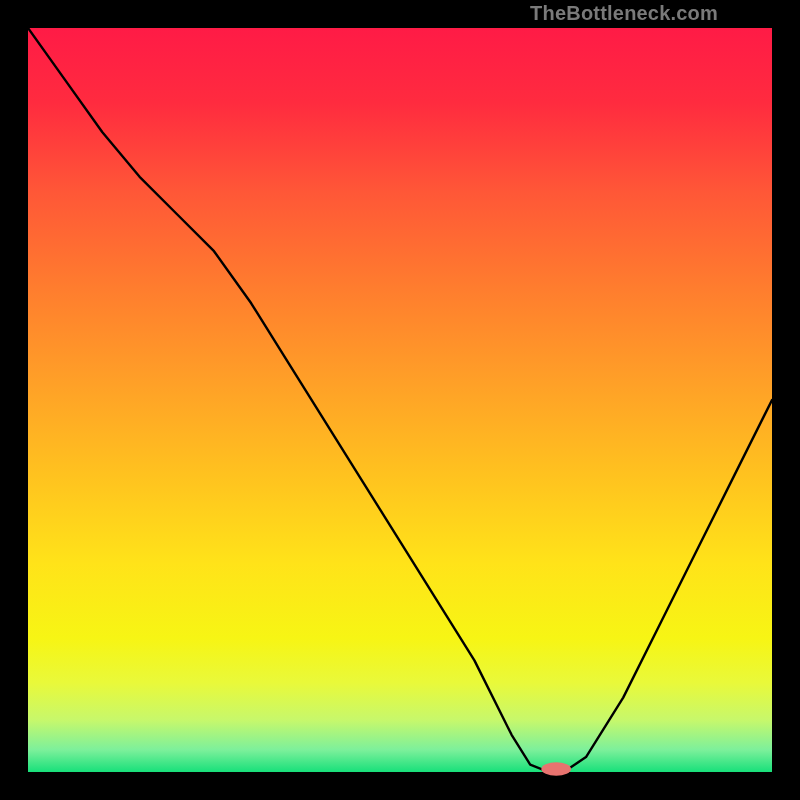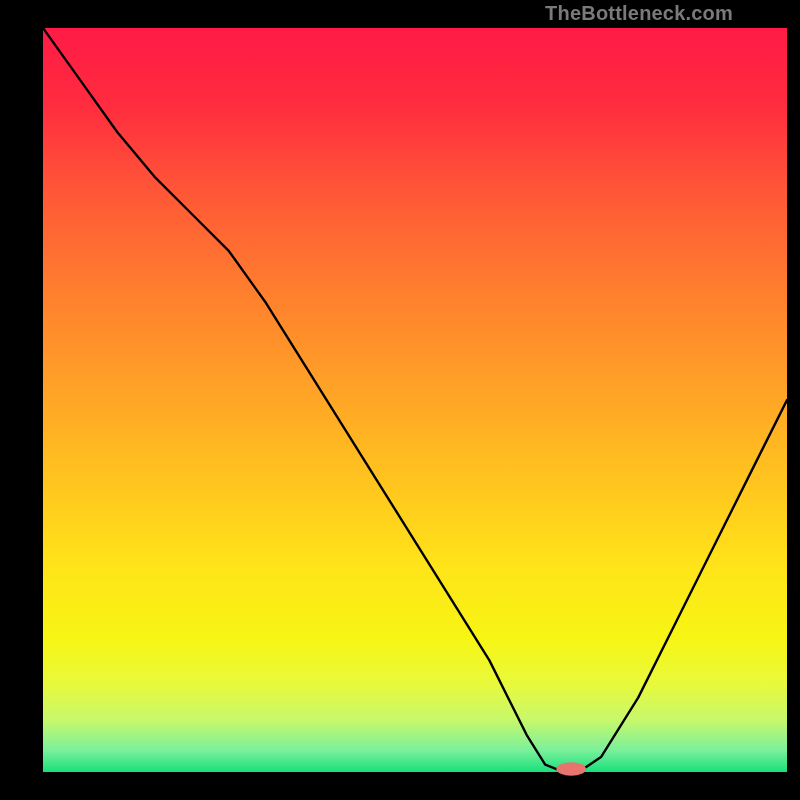--- a/index.html
+++ b/index.html
@@ -7,21 +7,20 @@
     padding: 0;
     width: 800px;
     height: 800px;
     background: #000;
     overflow: hidden;
   }
   .stage {
     position: relative;
     width: 736px;
     height: 800px;
-    margin-left: 15px;
   }
   svg {
     display: block;
   }
   .watermark {
     position: absolute;
     top: 2px;
     right: 18px;
     font-family: Arial, Helvetica, sans-serif;
     font-size: 20px;

